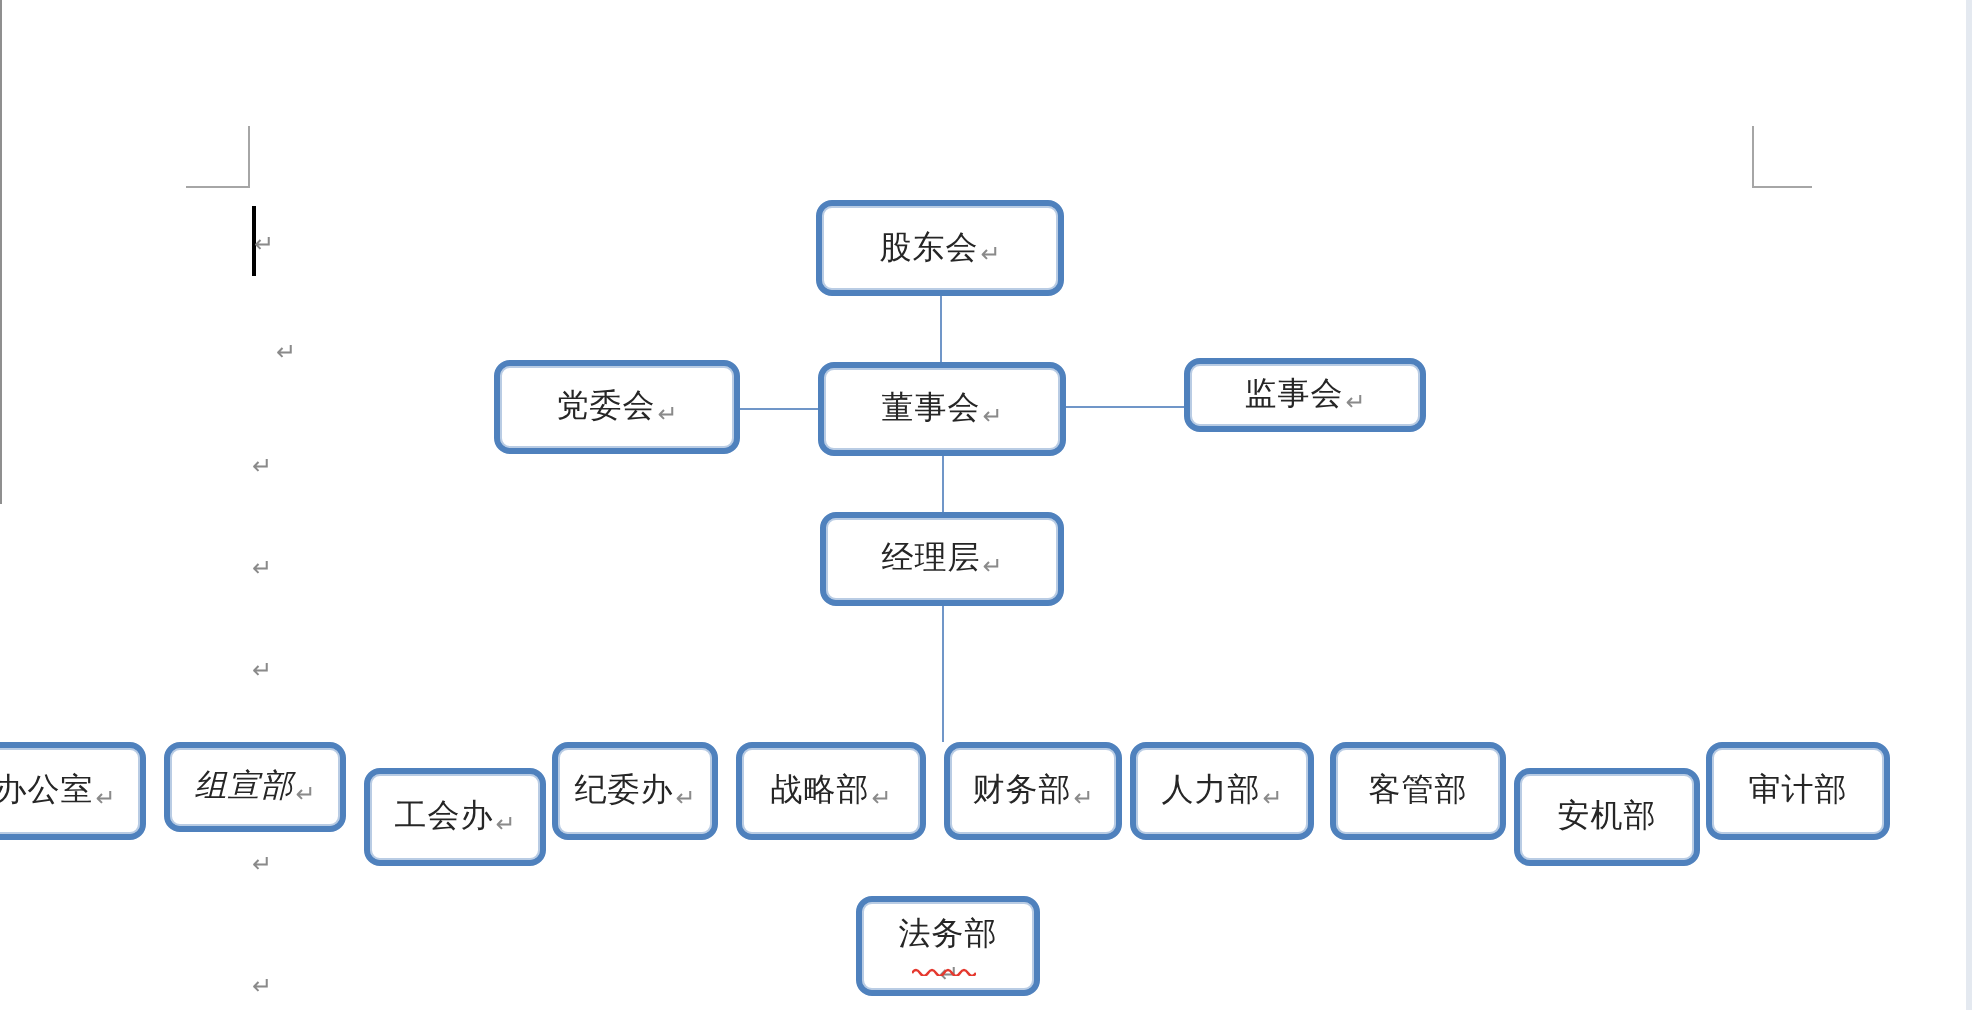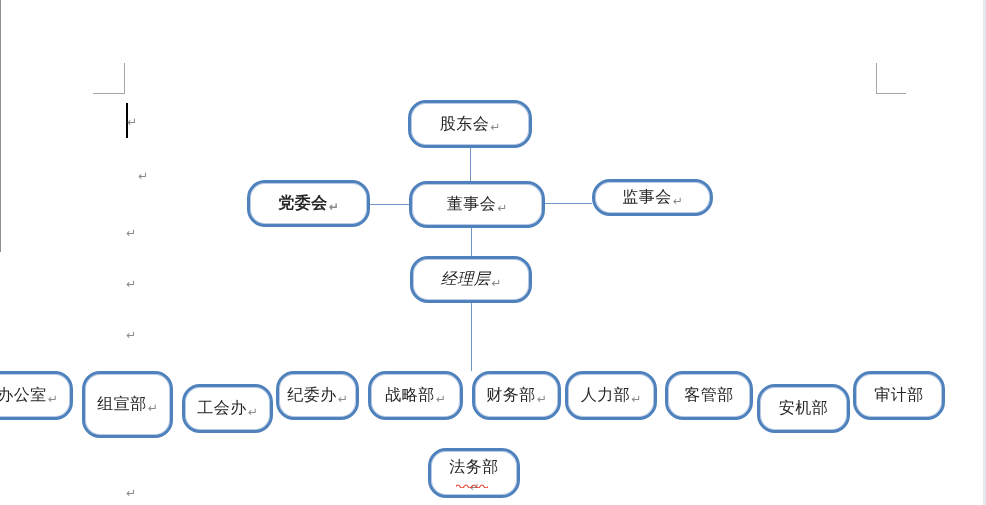--- a/index.html
+++ b/index.html
@@ -27,21 +27,21 @@
     font-size:12px;line-height:1;
     user-select:none;
   }
   .margin-mark{position:absolute;}
 
   
   #org-chart{position:absolute;left:0;top:0;width:986px;height:505px;}
   .connector{position:absolute;background:#7096c8;}
   .org-box{
     position:absolute;box-sizing:border-box;background:#ffffff;
-    border:3px solid #4f81bd;border-radius:18px;
+    border:3px solid #4f81bd;border-radius:8px;
     display:flex;align-items:center;justify-content:center;
     box-shadow:inset 0 0 0 1px #b9cce4;
   }
   .org-label{
     font-size:16px;color:#262626;letter-spacing:0.5px;white-space:nowrap;
   }
   .org-box .return-mark{margin-left:1px;position:relative;top:3px;}
   .squiggle{position:absolute;left:25px;bottom:7px;width:32px;height:5px;line-height:0;}
 </style>
 </head>
@@ -69,41 +69,41 @@
   <div id="org-chart">
       <div class="connector" style="left: 470px; top: 148px; width: 1.4px; height: 33px;"></div>
       <div class="connector" style="left: 370px; top: 204px; width: 39px; height: 1.4px;"></div>
       <div class="connector" style="left: 533px; top: 203px; width: 59px; height: 1.4px;"></div>
       <div class="connector" style="left: 471px; top: 228px; width: 1.4px; height: 28px;"></div>
       <div class="connector" style="left: 471px; top: 303px; width: 1.4px; height: 68px;"></div>
       <div class="org-box" style="left: 408px; top: 100px; width: 124px; height: 48px;">
         <span class="org-label">股东会</span>
         <span class="return-mark">↵</span>
       </div>
-      <div class="org-box" style="left: 247px; top: 180px; width: 123px; height: 47px; font-weight: bold;">
+      <div class="org-box" style="left: 247px; top: 180px; width: 123px; height: 47px;">
         <span class="org-label">党委会</span>
         <span class="return-mark">↵</span>
       </div>
-      <div class="org-box" style="left: 409px; top: 181px; width: 136px; height: 47px;">
+      <div class="org-box" style="left: 409px; top: 181px; width: 124px; height: 47px;">
         <span class="org-label">董事会</span>
         <span class="return-mark">↵</span>
       </div>
       <div class="org-box" style="left: 592px; top: 179px; width: 121px; height: 37px;">
         <span class="org-label">监事会</span>
         <span class="return-mark">↵</span>
       </div>
-      <div class="org-box" style="left: 410px; top: 256px; width: 122px; height: 47px; font-style: italic;">
+      <div class="org-box" style="left: 410px; top: 256px; width: 122px; height: 47px;">
         <span class="org-label">经理层</span>
         <span class="return-mark">↵</span>
       </div>
       <div class="org-box" style="left: -18px; top: 371px; width: 91px; height: 49px;">
         <span class="org-label">办公室</span>
         <span class="return-mark">↵</span>
       </div>
-      <div class="org-box" style="left: 82px; top: 371px; width: 91px; height: 67px;">
+      <div class="org-box" style="left: 82px; top: 371px; width: 91px; height: 45px; font-style: italic;">
         <span class="org-label">组宣部</span>
         <span class="return-mark">↵</span>
       </div>
       <div class="org-box" style="left: 182px; top: 384px; width: 91px; height: 49px;">
         <span class="org-label">工会办</span>
         <span class="return-mark">↵</span>
       </div>
       <div class="org-box" style="left: 276px; top: 371px; width: 83px; height: 49px;">
         <span class="org-label">纪委办</span>
         <span class="return-mark">↵</span>

